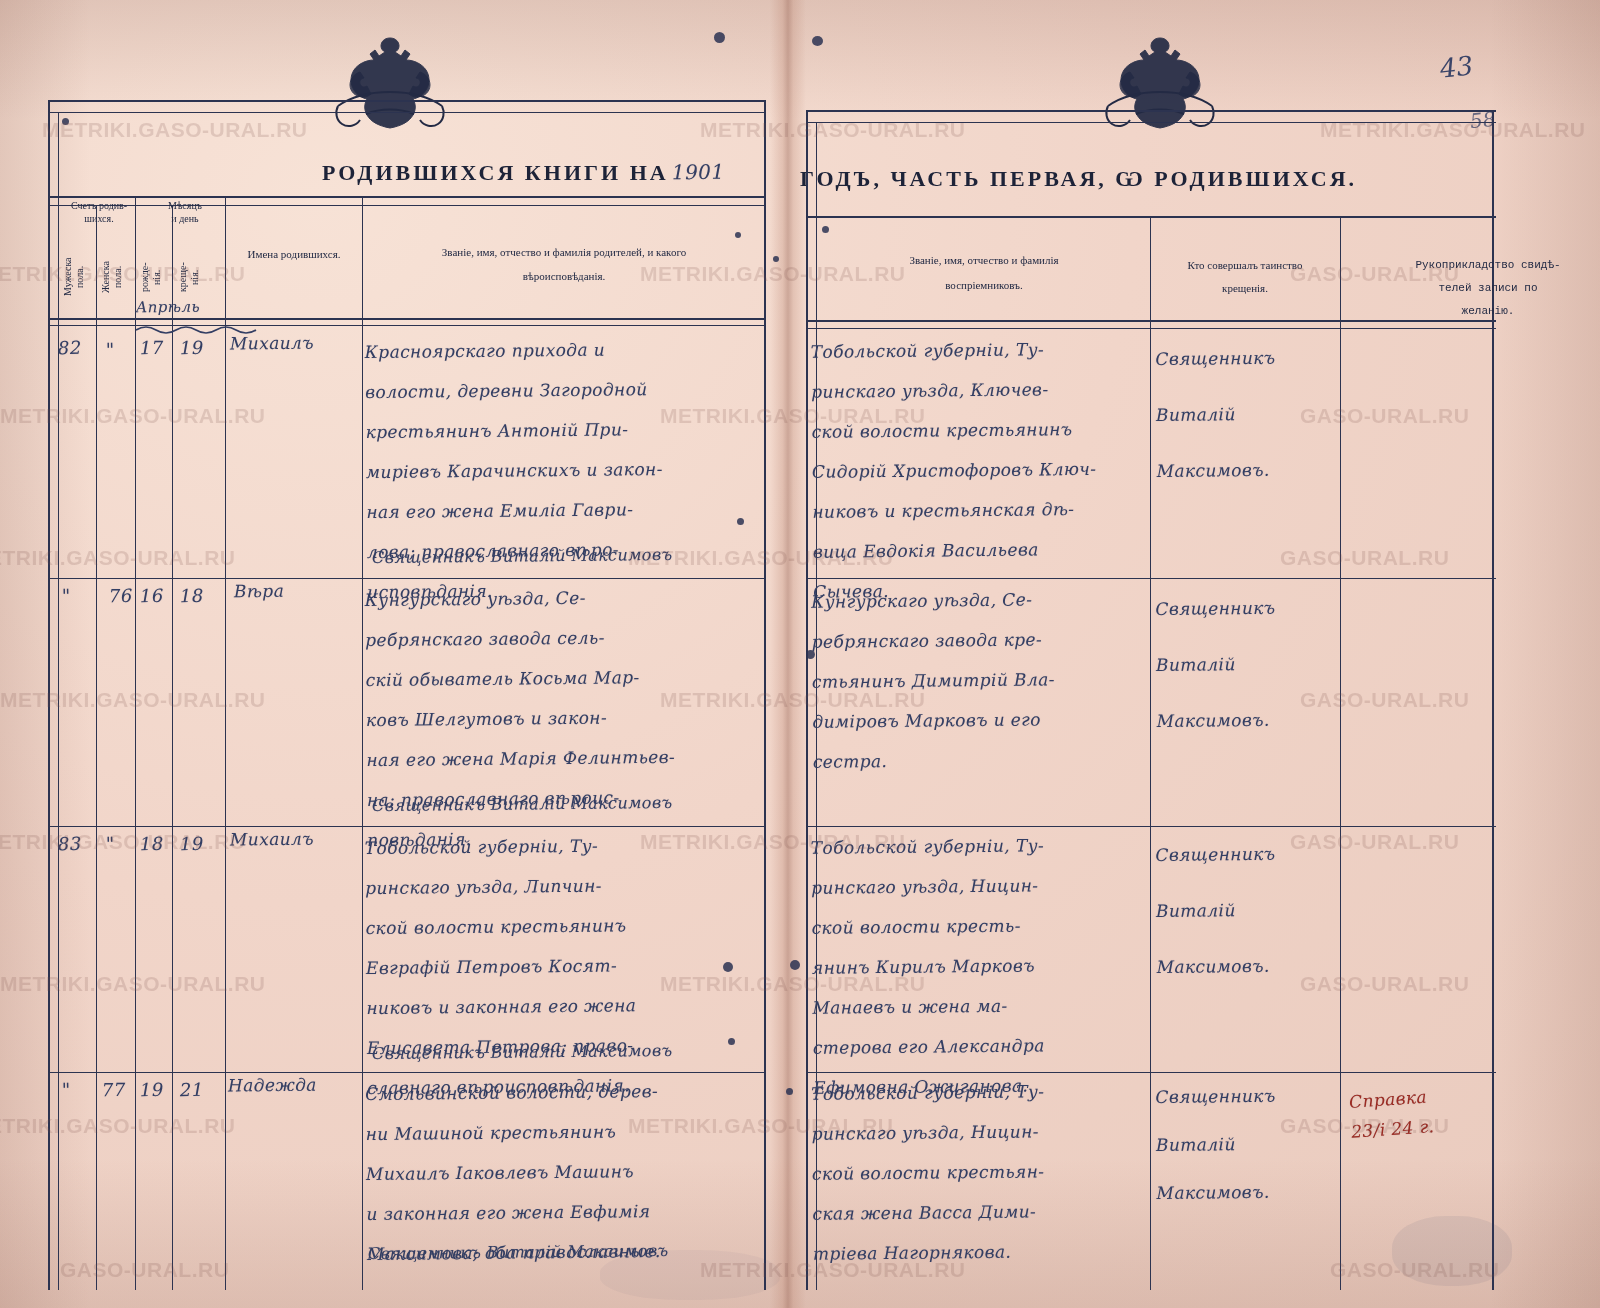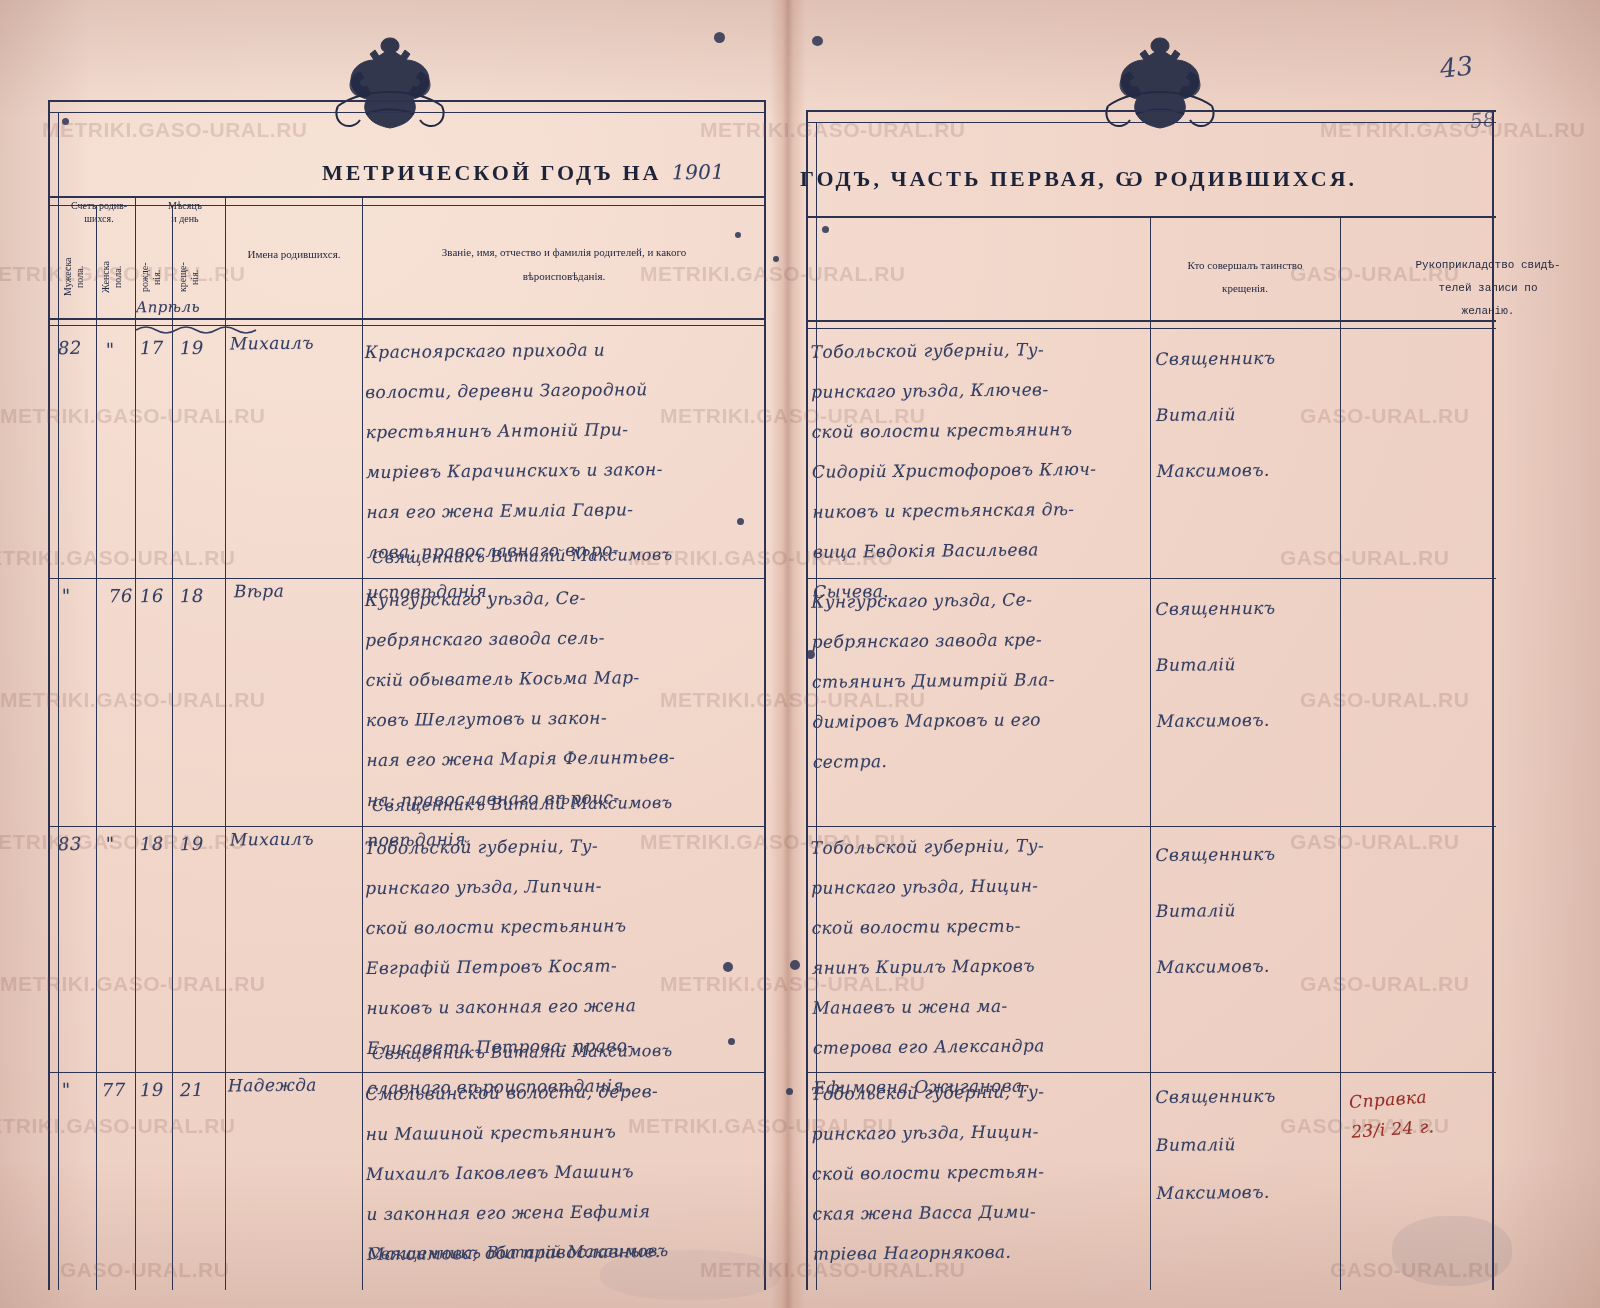--- a/index.html
+++ b/index.html
@@ -147,21 +147,21 @@
       </g>
       <g fill="none" stroke="#232a44" stroke-width="2">
         <path d="M8 76 c14 -10 34 -14 52 -14 c18 0 38 4 52 14"></path>
         <path d="M8 76 c-3 6 -2 14 4 18 c6 4 14 2 18 -4"></path>
         <path d="M112 76 c3 6 2 14 -4 18 c-6 4 -14 2 -18 -4"></path>
         <path d="M36 84 c14 -6 34 -6 48 0"></path>
       </g>
     </svg>
   </div>
 
-  <div class="bigtitle" style="left:322px;top:160px;">МЕТРИЧЕСКОЙ ГОДЪ НА</div>
+  <div class="bigtitle" style="left:322px;top:160px;">РОДИВШИХСЯ КНИГИ НА</div>
   <div class="hand" style="left:672px;top:152px;font-size:20px;font-style:italic;">1901</div>
   <div class="bigtitle" style="left:800px;top:166px;">ГОДЪ, ЧАСТЬ ПЕРВАЯ, Ѡ РОДИВШИХСЯ.</div>
 
   <div class="foliation" style="left:1440px;top:52px;">43</div>
   <div class="foliation" style="left:1470px;top:108px;font-size:20px;opacity:.75;">58</div>
 
   <div class="rule h2" style="left:48px;top:100px;width:718px;"></div>
   <div class="rule h" style="left:48px;top:112px;width:718px;"></div>
   <div class="rule h2" style="left:48px;top:196px;width:718px;"></div>
   <div class="rule h" style="left:48px;top:205px;width:718px;"></div>
@@ -208,20 +208,22 @@
 пола.</div>
   <div class="colhead vert" style="left:139px;top:238px;height:78px;width:32px;white-space:pre-line;">рожде-
 нія.</div>
   <div class="colhead vert" style="left:177px;top:238px;height:78px;width:32px;white-space:pre-line;">креще-
 нія.</div>
 
   <div class="colhead" style="left:228px;top:248px;width:132px;">Имена родившихся.</div>
   <div class="colhead" style="left:368px;top:240px;width:392px;white-space:pre-line;line-height:2.2;">Званіе, имя, отчество и фамилія родителей, и какого
 вѣроисповѣданія.</div>
 
+  <div class="colhead" style="left:822px;top:248px;width:324px;white-space:pre-line;line-height:2.3;">Званіе, имя, отчество и фамилія
+воспріемниковъ.</div>
   <div class="colhead" style="left:1154px;top:254px;width:182px;white-space:pre-line;line-height:2.1;">Кто совершалъ таинство
 крещенія.</div>
   <div class="colhead" style="left:1415px;top:254px;width:146px;white-space:pre-line;line-height:2.1;font-family:Liberation Mono, monospace;">Рукоприкладство свидѣ-
 телей записи по желанію.</div>
 
   <div class="hand small" style="left:136px;top:296px;line-height:22px;">Апрѣль</div>
   <svg style="position:absolute;left:134px;top:322px;" width="140" height="14">
     <path d="M2 8 q10 -6 20 0 q10 6 20 0 q10 -6 20 0 q10 6 20 0 q10 -6 20 0 q10 6 20 0" fill="none" stroke="#333e63" stroke-width="1.6"></path>
   </svg>
 

